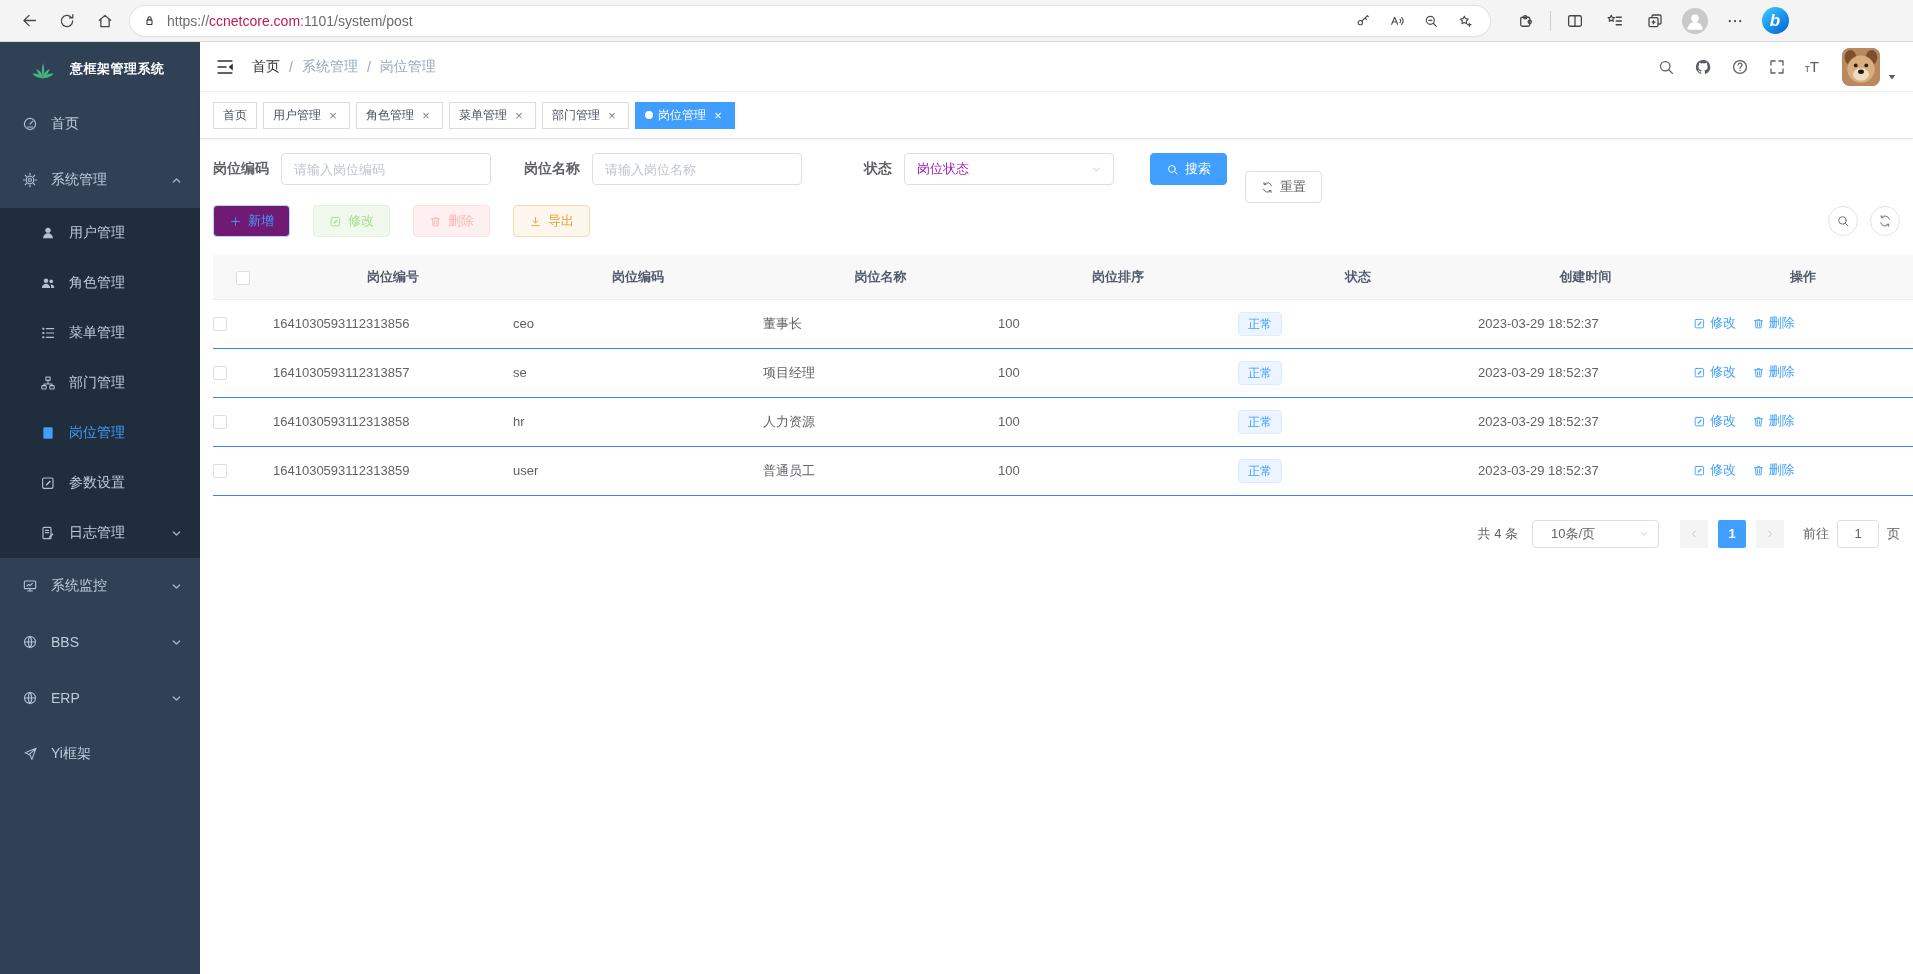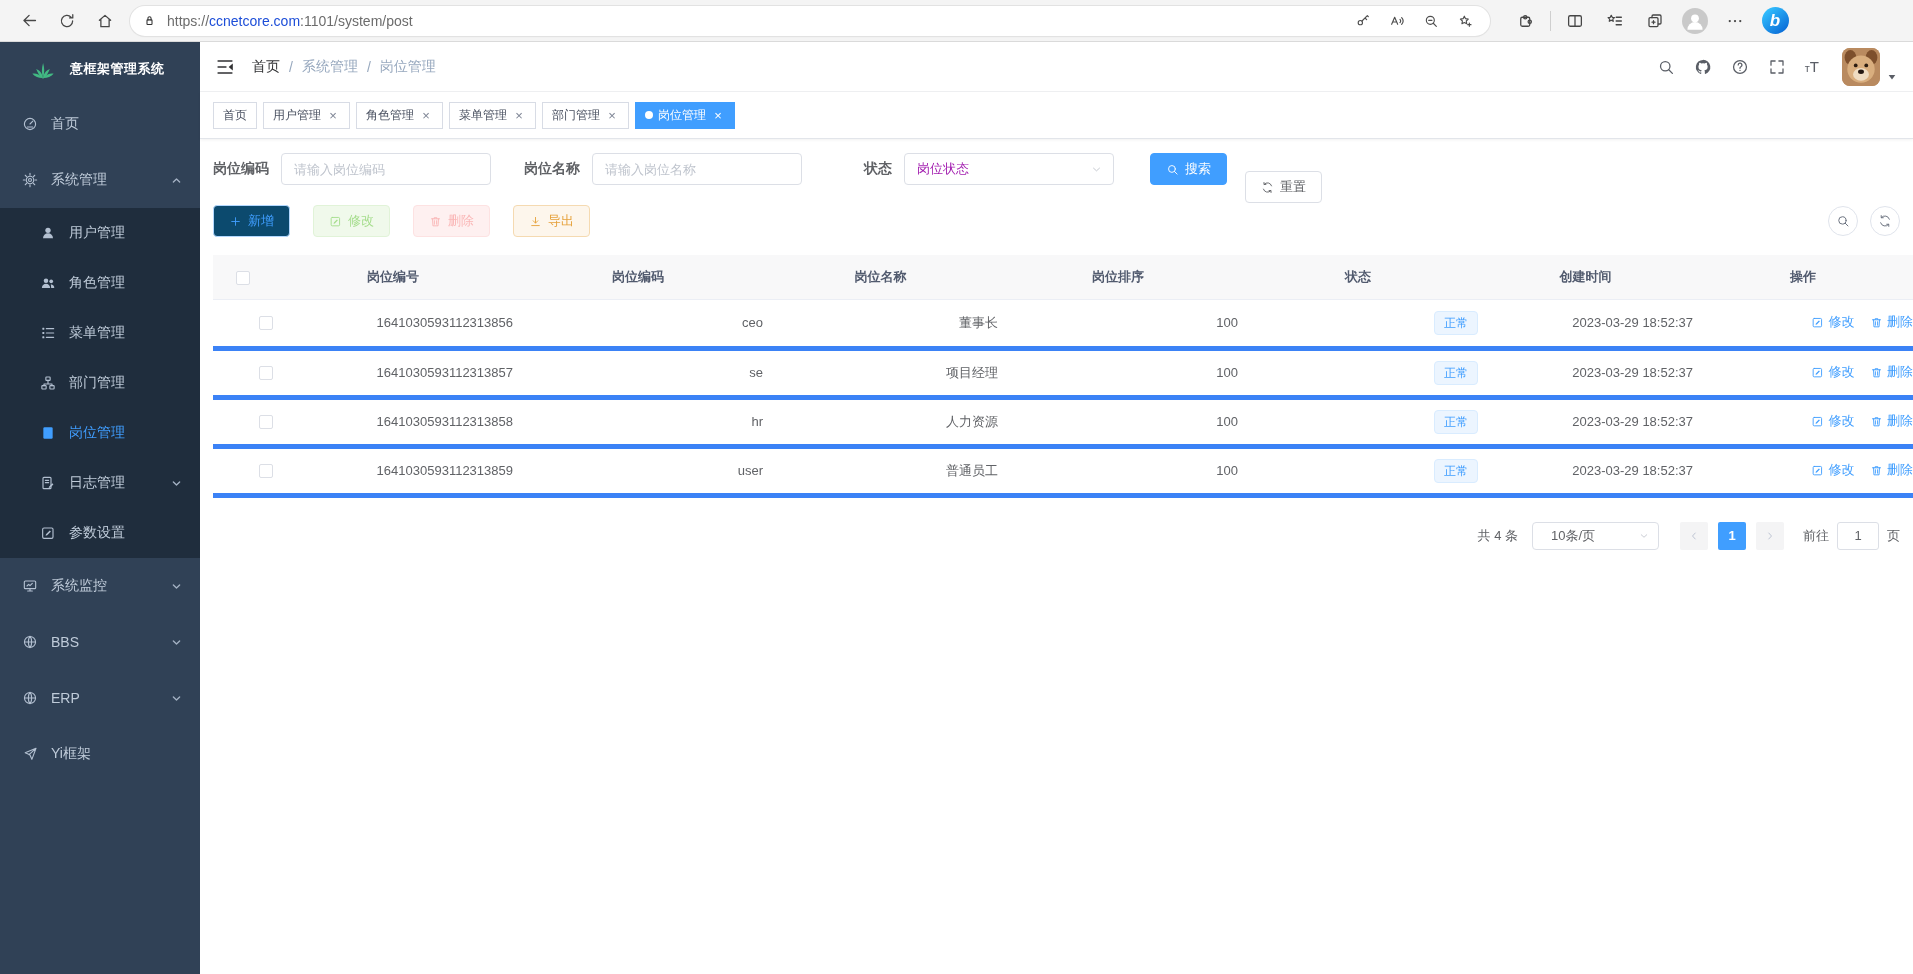--- a/index.html
+++ b/index.html
@@ -12,21 +12,21 @@
   
   .chrome{height:42px;background:#f4f4f4;border-bottom:1px solid #dadada;
     display:flex;align-items:center;padding:0 10px;}
   .cbtn{width:38px;height:32px;display:flex;align-items:center;justify-content:center;
     color:#474747;border-radius:6px;cursor:pointer;flex:0 0 auto;}
   .url-pill{flex:1 1 auto;max-width:1360px;height:30px;background:#fff;border-radius:15px;
     box-shadow:0 0 0 1px #e2e2e2,0 1px 2px rgba(0,0,0,.05);display:flex;align-items:center;
     padding:0 8px 0 12px;margin:0 6px;color:#333;}
   .url-text{font-size:14px;margin-left:10px;flex:1;white-space:nowrap;overflow:hidden;}
   .url-dim{color:#6c6c6c;}
-  .url-host{color:#1d4ed8;}
+  .url-host{color:#be185d;}
   .pill-ic{width:34px;height:26px;display:flex;align-items:center;justify-content:center;color:#4e4e4e;}
   .chrome-right{display:flex;align-items:center;margin-left:10px;flex:0 0 auto;}
   .cr-ic{width:40px;height:32px;display:flex;align-items:center;justify-content:center;color:#464646;}
   .cdiv{width:1px;height:20px;background:#cfcfcf;margin:0 4px;}
   .person-badge{width:26px;height:26px;border-radius:50%;background:#c9c9c9;overflow:hidden;}
   .bing{width:27px;height:27px;border-radius:50%;
     background:linear-gradient(140deg,#35c3ff 10%,#0b6fd9 85%);
     display:flex;align-items:center;justify-content:center;}
   .bing span{color:#fff;font-size:17px;font-weight:bold;font-style:italic;line-height:1;}
 
@@ -83,36 +83,36 @@
   .sel .ph{font-size:13px;color:#a21caf;}
   .sel .sel-chev{color:#c0c4cc;}
   .btn{height:32px;display:inline-flex;align-items:center;gap:6px;padding:0 15px;
     border-radius:4px;font-size:13px;cursor:pointer;border:1px solid transparent;white-space:nowrap;}
   .btn svg{width:13px;height:13px;}
   .btn-primary{background:#409eff;border-color:#409eff;color:#fff;margin-left:36px;}
   .btn-plain{background:#fff;border-color:#dcdfe6;color:#606266;margin-left:18px;margin-top:36px;}
 
   
   .action-row{display:flex;align-items:center;margin-bottom:18px;}
-  .btn-add{color:#409eff;background:#0c4a6e;border-color:#b3d8ff;}
+  .btn-add{color:#409eff;background:#701a75;border-color:#b3d8ff;}
   .btn-edit{color:#a5dd8c;background:#f0f9eb;border-color:#e1f3d8;cursor:not-allowed;}
   .btn-del{color:#fab6b6;background:#fef0f0;border-color:#fde2e2;cursor:not-allowed;}
   .btn-exp{color:#e6a23c;background:#fdf6ec;border-color:#f5dab1;}
   .action-row .btn + .btn{margin-left:23px;}
   .tools{margin-left:auto;display:flex;gap:12px;}
   .circ{width:30px;height:30px;border-radius:50%;border:1px solid #e0e4ec;background:#fff;
     display:flex;align-items:center;justify-content:center;color:#6b7280;cursor:pointer;}
   .circ svg{width:14px;height:14px;}
 
   
   table.grid{width:calc(100% + 13px);margin-right:-13px;border-collapse:collapse;table-layout:fixed;}
   .grid th{height:44px;background:#f8f8f9;color:#515a6e;font-size:13px;font-weight:bold;
     text-align:center;border-bottom:1px solid #ebeef5;}
-  .grid td{height:49px;color:#606266;font-size:13px;text-align:right;
-    border-bottom:5px solid #3b82f6;background:#fff;}
+  .grid td{height:49px;color:#606266;font-size:13px;text-align:left;
+    border-bottom:1px solid #3b82f6;background:#fff;}
   .cb{width:14px;height:14px;border:1px solid #dcdfe6;border-radius:2px;background:#fff;
     display:inline-block;vertical-align:middle;cursor:pointer;}
   .tag-status{display:inline-block;height:24px;line-height:22px;padding:0 9px;font-size:12px;
     color:#409eff;background:#ecf5ff;border:1px solid #d9ecff;border-radius:4px;}
   .op{display:inline-flex;align-items:center;gap:4px;color:#409eff;font-size:13px;
     cursor:pointer;text-decoration:none;}
   .op + .op{margin-left:12px;}
   .op svg{width:13px;height:13px;}
 
   
@@ -308,35 +308,35 @@
       <div class="sb-item active">
         <svg class="ic s-ic" viewBox="0 0 24 24">
             <rect class="f" x="5" y="3.5" width="14" height="17" rx="1.8"></rect>
             <circle cx="12" cy="9.5" r="2.2" fill="#e8f3ff" stroke="none"></circle>
             <path d="M8 16.8a4 4 0 0 1 8 0z" fill="#e8f3ff" stroke="none"></path>
           </svg>
         <span class="lbl">岗位管理</span>
       </div>
       <div class="sb-item">
         <svg class="ic s-ic" viewBox="0 0 24 24">
+            <rect x="4" y="4.5" width="15.5" height="15.5" rx="2"></rect>
+            <path class="f" d="M14.6 8.1l1.8 1.8-5.6 5.6-2.3.5.5-2.3z"></path>
+          </svg>
+        <span class="lbl">参数设置</span>
+      </div>
+      <div class="sb-item">
+        <svg class="ic s-ic" viewBox="0 0 24 24">
             <rect x="4.5" y="3.5" width="12" height="17" rx="1.5"></rect>
             <path d="M8 8h5M8 11.5h5"></path>
             <path class="f" d="M13.5 17.5l5-5 1.6 1.6-5 5-2 .4z"></path>
           </svg>
         <span class="lbl">日志管理</span>
         <svg class="ic chev" width="11" height="11" viewBox="0 0 14 14">
             <path d="M3 5l4 4 4-4"></path>
           </svg>
-      </div>
-      <div class="sb-item">
-        <svg class="ic s-ic" viewBox="0 0 24 24">
-            <rect x="4" y="4.5" width="15.5" height="15.5" rx="2"></rect>
-            <path class="f" d="M14.6 8.1l1.8 1.8-5.6 5.6-2.3.5.5-2.3z"></path>
-          </svg>
-        <span class="lbl">参数设置</span>
       </div>
     </div>
 
     <div class="sb-item">
       <svg class="ic s-ic" viewBox="0 0 24 24">
           <rect x="3.5" y="4.5" width="17" height="11.5" rx="1.5"></rect>
           <path d="M12 16v3.5M8.5 19.5h7M7.5 12l2.5-2.5 2 2 3.5-3.5"></path>
         </svg>
       <span class="lbl">系统监控</span>
       <svg class="ic chev" width="11" height="11" viewBox="0 0 14 14">

